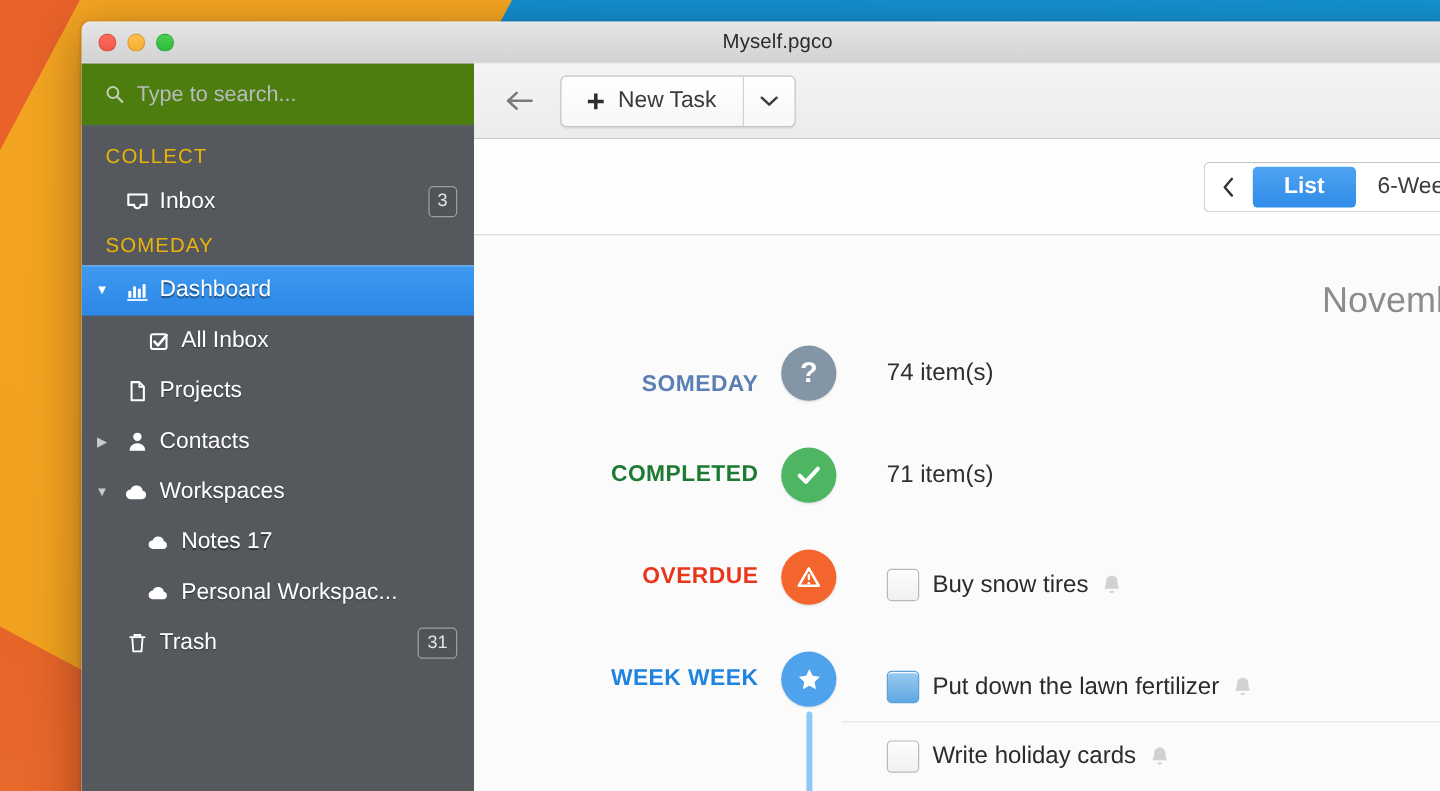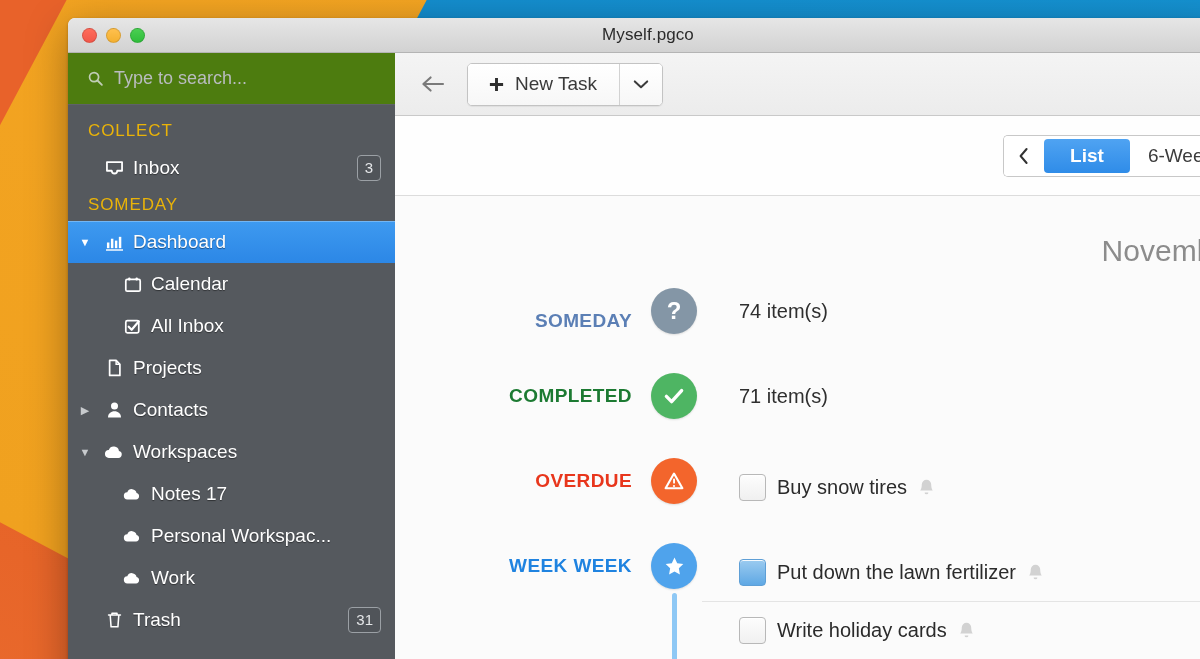--- a/index.html
+++ b/index.html
@@ -467,30 +467,20 @@
               <rect x="2" y="9" width="2.6" height="6" fill="#FFFFFF"></rect>
               <rect x="6.2" y="5" width="2.6" height="10" fill="#FFFFFF"></rect>
               <rect x="10.4" y="7" width="2.6" height="8" fill="#FFFFFF"></rect>
               <rect x="14.6" y="3" width="2.6" height="12" fill="#FFFFFF"></rect>
               <rect x="1" y="16.2" width="18" height="1.5" fill="#FFFFFF"></rect>
             </svg>
           </span>
           <span class="nav-label">Dashboard</span>
         </div>
 
-        <div class="nav-row indent-1">
-          <span class="nav-icon">
-            <svg width="18" height="17" viewBox="0 0 20 18">
-              <rect x="2" y="3.4" width="16" height="13" rx="1.6" fill="none" stroke="#FFFFFF" stroke-width="1.9"></rect>
-              <rect x="4.6" y="1.2" width="2.6" height="3.4" rx="1.1" fill="#FFFFFF"></rect>
-              <rect x="12.8" y="1.2" width="2.6" height="3.4" rx="1.1" fill="#FFFFFF"></rect>
-            </svg>
-          </span>
-          <span class="nav-label">Calendar</span>
-        </div>
 
         <div class="nav-row indent-1">
           <span class="nav-icon">
             <svg width="18" height="17" viewBox="0 0 20 18">
               <rect x="2" y="2.4" width="14.4" height="13.6" rx="1.8" fill="none" stroke="#FFFFFF" stroke-width="1.9"></rect>
               <path d="M5.2 9.2l3.3 3.4 8-9.4" fill="none" stroke="#FFFFFF" stroke-width="2.4" stroke-linecap="round" stroke-linejoin="round"></path>
             </svg>
           </span>
           <span class="nav-label">All Inbox</span>
         </div>
@@ -537,28 +527,20 @@
 
         <div class="nav-row indent-1">
           <span class="nav-icon">
             <svg width="21" height="13" viewBox="0 0 22 15">
               <path d="M5.4 13.2a4.2 4.2 0 0 1-.4-8.4 5.6 5.6 0 0 1 10.7 1.1 3.7 3.7 0 0 1-.6 7.3z" fill="#FFFFFF"></path>
             </svg>
           </span>
           <span class="nav-label">Personal Workspac...</span>
         </div>
 
-        <div class="nav-row indent-1">
-          <span class="nav-icon">
-            <svg width="21" height="13" viewBox="0 0 22 15">
-              <path d="M5.4 13.2a4.2 4.2 0 0 1-.4-8.4 5.6 5.6 0 0 1 10.7 1.1 3.7 3.7 0 0 1-.6 7.3z" fill="#FFFFFF"></path>
-            </svg>
-          </span>
-          <span class="nav-label">Work</span>
-        </div>
 
         <div class="nav-row">
           <span class="nav-icon">
             <svg width="17" height="18" viewBox="0 0 18 20">
               <path d="M2.4 4.4h13.2M6.2 4.4V2.4h5.6v2M4.2 4.4l1 13.2h7.6l1-13.2" fill="none" stroke="#FFFFFF" stroke-width="1.7" stroke-linecap="round" stroke-linejoin="round"></path>
             </svg>
           </span>
           <span class="nav-label">Trash</span>
           <span class="nav-badge">31</span>
         </div>

